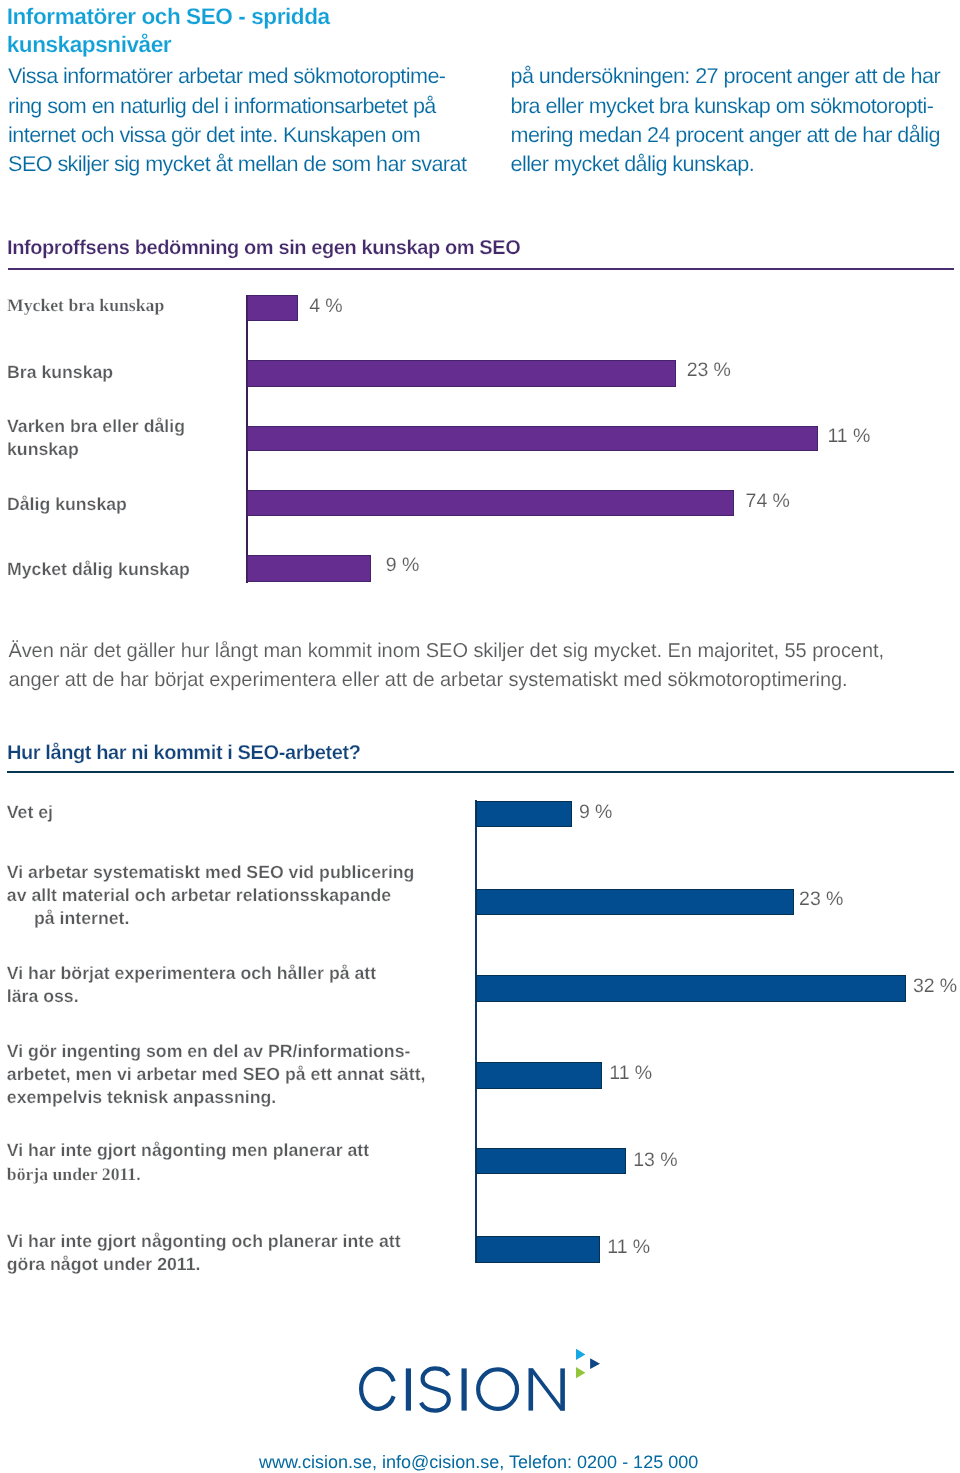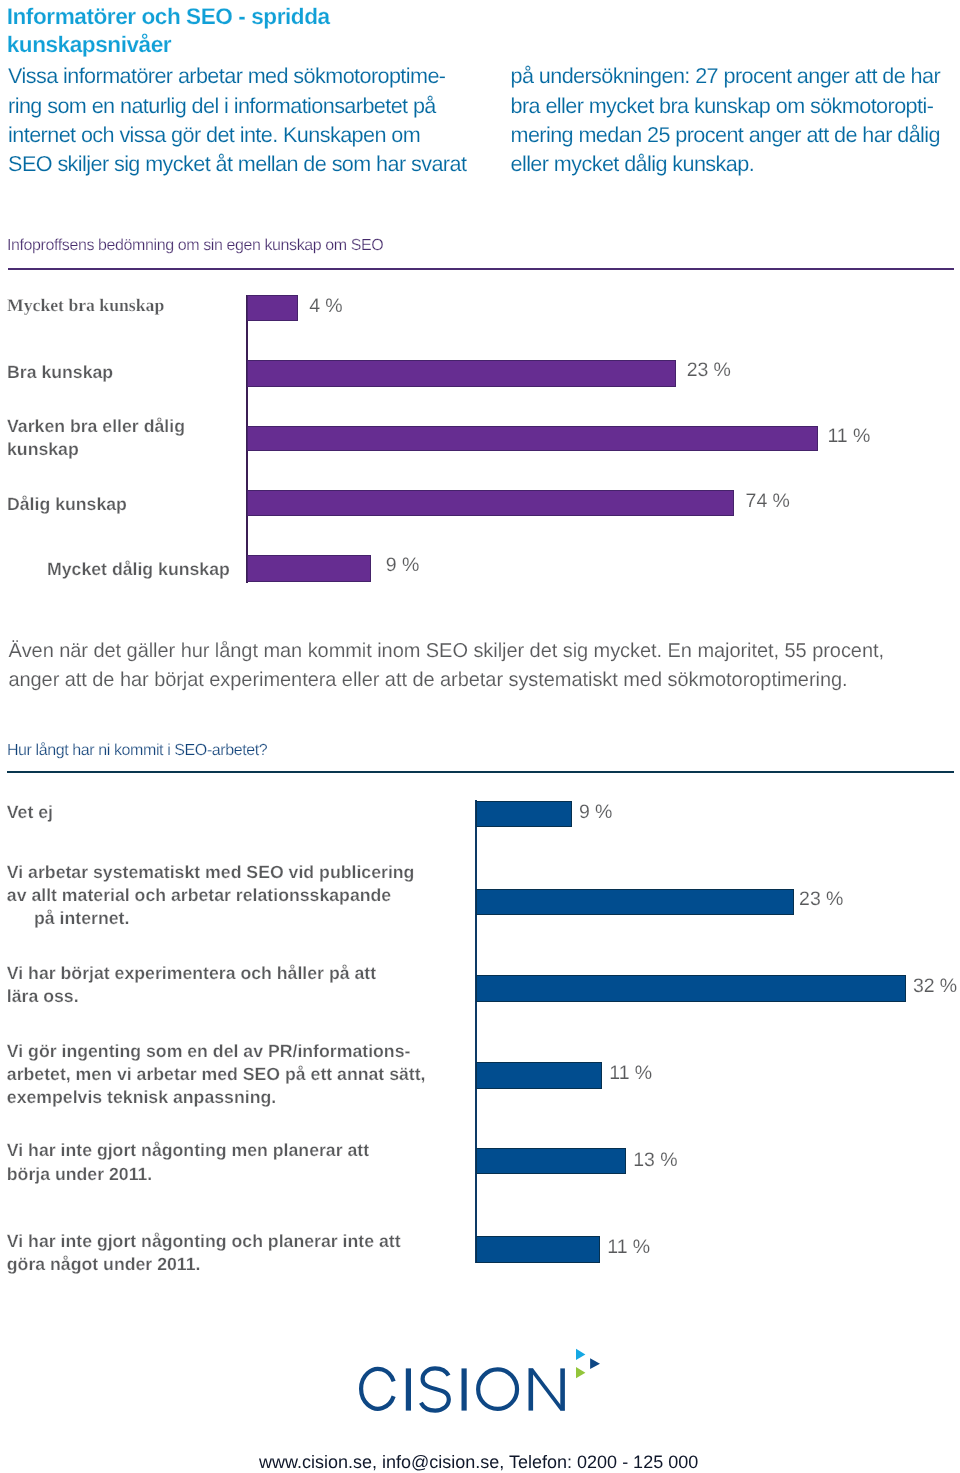--- a/index.html
+++ b/index.html
@@ -10,51 +10,51 @@
   .page{position:relative;width:960px;height:1183px;background:#fff;}
   .ln{position:absolute;white-space:pre;}
 
   .doc-heading .ln{font-size:22.6px;font-weight:bold;color:#11a0d7;letter-spacing:-0.45px;
       -webkit-text-stroke:0.2px #ffffff;}
   .intro .ln{font-size:21.6px;color:#0369a1;letter-spacing:-0.58px;
       -webkit-text-stroke:0.16px #ffffff;}
   .mid-para .ln{font-size:20.0px;color:#58595b;letter-spacing:-0.06px;
       -webkit-text-stroke:0.14px #ffffff;}
 
-  .chart-title{position:absolute;white-space:pre;font-weight:normal;font-size:16px;letter-spacing:-0.4px;
+  .chart-title{position:absolute;white-space:pre;font-weight:bold;font-size:20px;letter-spacing:-0.4px;
       -webkit-text-stroke:0.25px #ffffff;}
   .rule{position:absolute;height:1.7px;}
 
   .cat .ln{font-size:17.7px;font-weight:bold;color:#58595b;letter-spacing:0px;
       -webkit-text-stroke:0.25px #ffffff;}
   .bar{position:absolute;box-sizing:border-box;}
   .val{position:absolute;white-space:pre;font-size:19.5px;color:#58595b;letter-spacing:-0.06px;
       -webkit-text-stroke:0.14px #ffffff;}
   .axis{position:absolute;}
 
-  .contact{position:absolute;white-space:pre;font-size:18px;color:#0f172a;letter-spacing:0px;line-height:19px;}
+  .contact{position:absolute;white-space:pre;font-size:18px;color:#0369a1;letter-spacing:0px;line-height:19px;}
 </style>
 </head>
 <body>
 
 <div class="page">
   <div class="doc-heading">
     <div class="ln" style="left:6.7px;top:3.84px;">Informatörer och SEO - spridda</div>
     <div class="ln" style="left:6.7px;top:32.24px;text-decoration:underline;">kunskapsnivåer</div>
   </div>
   <div class="intro">
     <div class="ln" style="left:8.1px;top:63.25px;">Vissa informatörer arbetar med sökmotoroptime-</div>
     <div class="ln" style="left:8.1px;top:92.55px;">ring som en naturlig del i informationsarbetet på</div>
     <div class="ln" style="left:8.1px;top:121.85px;">internet och vissa gör det inte. Kunskapen om</div>
     <div class="ln" style="left:8.1px;top:151.15px;">SEO skiljer sig mycket åt mellan de som har svarat</div>
   </div>
   <div class="intro">
     <div class="ln" style="left:510.5px;top:63.25px;">på undersökningen: 27 procent anger att de har</div>
     <div class="ln" style="left:510.5px;top:92.55px;">bra eller mycket bra kunskap om sökmotoropti-</div>
-    <div class="ln" style="left:510.5px;top:121.85px;">mering medan 25 procent anger att de har dålig</div>
+    <div class="ln" style="left:510.5px;top:121.85px;">mering medan 24 procent anger att de har dålig</div>
     <div class="ln" style="left:510.5px;top:151.15px;">eller mycket dålig kunskap.</div>
   </div>
   <div>
     <div class="chart-title" style="left:7.0px;top:236.61px;color:#452a6b;">Infoproffsens bedömning om sin egen kunskap om SEO</div>
     <div class="rule" style="left:7.5px;top:267.8px;width:946.9px;height:2.2px;background:#4b2d72;"></div>
     <div class="axis" style="left:246.00px;top:294.6px;width:2.0px;height:288.8px;background:#3b1e54;"></div>
     <div class="cat">
       <div class="ln" style="left:7.0px;top:295.38px;font-family:Liberation Serif, serif;">Mycket bra kunskap</div>
     </div>
     <div class="bar" style="left:247.30px;top:295.00px;width:50.60px;height:25.60px;background:#662d91;border:1px solid #45236a;"></div>
@@ -69,21 +69,21 @@
       <div class="ln" style="left:7.0px;top:438.78px;">kunskap</div>
     </div>
     <div class="bar" style="left:247.30px;top:425.80px;width:570.30px;height:25.50px;background:#662d91;border:1px solid #45236a;"></div>
     <div class="val" style="left:827.50px;top:424.55px;">11 %</div>
     <div class="cat">
       <div class="ln" style="left:7.0px;top:493.78px;">Dålig kunskap</div>
     </div>
     <div class="bar" style="left:247.30px;top:490.20px;width:487.00px;height:26.30px;background:#662d91;border:1px solid #45236a;"></div>
     <div class="val" style="left:745.60px;top:489.95px;">74 %</div>
     <div class="cat">
-      <div class="ln" style="left:7.0px;top:559.38px;margin-left:40px;">Mycket dålig kunskap</div>
+      <div class="ln" style="left:7.0px;top:559.38px;">Mycket dålig kunskap</div>
     </div>
     <div class="bar" style="left:247.30px;top:555.20px;width:123.60px;height:26.60px;background:#662d91;border:1px solid #45236a;"></div>
     <div class="val" style="left:385.80px;top:554.35px;">9 %</div>
   </div>
   <div class="mid-para">
     <div class="ln" style="left:8.4px;top:639.99px;">Även när det gäller hur långt man kommit inom SEO skiljer det sig mycket. En majoritet, 55 procent,</div>
     <div class="ln" style="left:8.4px;top:669.49px;">anger att de har börjat experimentera eller att de arbetar systematiskt med sökmotoroptimering.</div>
   </div>
   <div>
     <div class="chart-title" style="left:6.9px;top:742.41px;color:#114279;">Hur långt har ni kommit i SEO-arbetet?</div>
@@ -109,21 +109,21 @@
     <div class="val" style="left:912.90px;top:975.15px;">32 %</div>
     <div class="cat">
       <div class="ln" style="left:6.8px;top:1040.88px;">Vi gör ingenting som en del av PR/informations-</div>
       <div class="ln" style="left:6.8px;top:1063.98px;">arbetet, men vi arbetar med SEO på ett annat sätt,</div>
       <div class="ln" style="left:6.8px;top:1087.08px;">exempelvis teknisk anpassning.</div>
     </div>
     <div class="bar" style="left:476.10px;top:1061.50px;width:125.50px;height:27.00px;background:#014d8f;border:1px solid #06304f;"></div>
     <div class="val" style="left:609.30px;top:1062.35px;">11 %</div>
     <div class="cat">
       <div class="ln" style="left:6.8px;top:1140.28px;">Vi har inte gjort någonting men planerar att</div>
-      <div class="ln" style="left:6.8px;top:1163.78px;">börja under 2011.</div>
+      <div class="ln" style="left:6.8px;top:1163.78px;font-family:Liberation Serif, serif;">börja under 2011.</div>
     </div>
     <div class="bar" style="left:476.10px;top:1147.50px;width:150.00px;height:26.90px;background:#014d8f;border:1px solid #06304f;"></div>
     <div class="val" style="left:633.30px;top:1148.65px;">13 %</div>
     <div class="cat">
       <div class="ln" style="left:6.8px;top:1231.38px;">Vi har inte gjort någonting och planerar inte att</div>
       <div class="ln" style="left:6.8px;top:1254.48px;">göra något under 2011.</div>
     </div>
     <div class="bar" style="left:476.10px;top:1236.20px;width:124.20px;height:26.90px;background:#014d8f;border:1px solid #06304f;"></div>
     <div class="val" style="left:607.30px;top:1235.85px;">11 %</div>
   </div>

